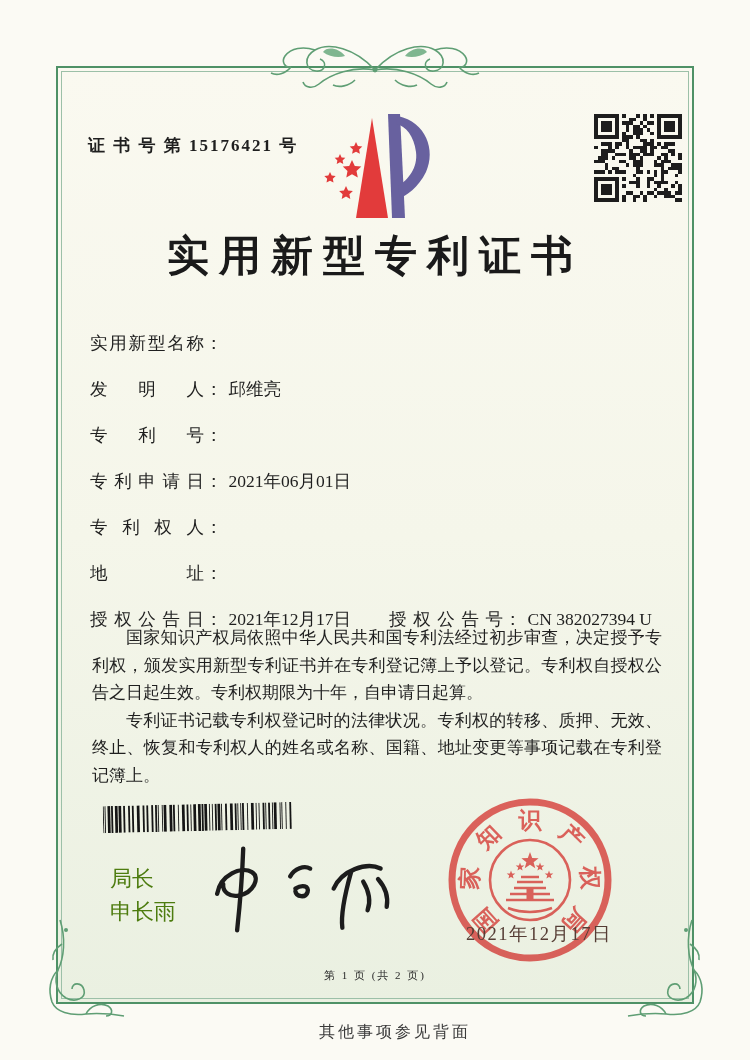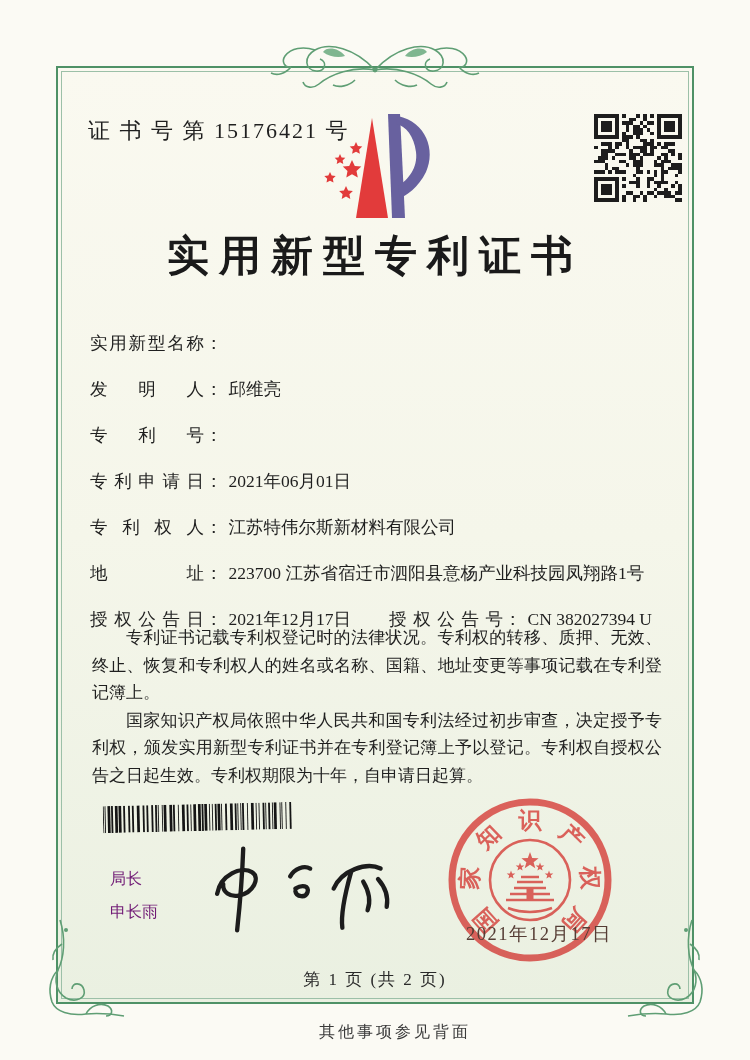--- a/index.html
+++ b/index.html
@@ -19,21 +19,21 @@
   .frame-inner{
     position:absolute;left:3px;top:3px;right:3px;bottom:3px;
     border:1px solid #9cc0a8;
   }
   .ornament{position:absolute;pointer-events:none;}
   #orn-top{left:255px;top:40px;}
   #orn-bl{left:46px;top:918px;}
   #orn-br{left:624px;top:918px;}
   
   .cert-no{
-    position:absolute;left:88px;top:116px;font-size:22px;letter-spacing:2px;color:#1f1f1f;
+    position:absolute;left:88px;top:134px;font-size:17px;letter-spacing:2px;color:#1f1f1f;font-weight:bold;
   }
   .logo{position:absolute;left:312px;top:110px;}
   .qr{position:absolute;left:594px;top:114px;width:88px;height:88px;}
   .title{
     position:absolute;left:0;top:228px;width:750px;text-align:center;
     font-size:42px;font-weight:bold;letter-spacing:10px;color:#1a1a1a;
   }
   
   .fields{position:absolute;left:90px;top:320px;width:580px;}
   .field-row{height:46px;display:flex;align-items:center;font-size:17.5px;}
@@ -50,31 +50,31 @@
     position:absolute;left:92px;top:624px;width:570px;
     font-size:17px;line-height:27.5px;text-align:justify;color:#1f1f1f;
   }
   .paragraphs p{margin:0;text-indent:2em;}
   
   .barcode{
     position:absolute;left:103px;top:804px;width:192px;height:27px;
     transform:rotate(-1.3deg);
   }
   .director{
-    position:absolute;left:110px;top:862px;font-size:16px;line-height:33px;color:#701a75;
+    position:absolute;left:110px;top:862px;font-size:22px;line-height:33px;color:#4d7c0f;
   }
   .signature{position:absolute;left:198px;top:838px;}
   .seal{position:absolute;left:442px;top:792px;mix-blend-mode:multiply;opacity:.88;}
   .seal-date{
     position:absolute;left:466px;top:921px;font-size:18.5px;letter-spacing:1.5px;
     color:#553d35;z-index:5;
   }
   .page-num{
     position:absolute;left:0;top:968px;width:750px;text-align:center;
-    font-size:17px;letter-spacing:2px;color:#2a2a2a;
+    font-size:11px;letter-spacing:2px;color:#2a2a2a;
   }
   .back-note{
     position:absolute;left:0;top:1022px;width:750px;text-align:center;
     font-size:16px;letter-spacing:3px;color:#3a3a3a;margin-left:20px;
   }
 </style>
 </head>
 <body>
 
 <div class="frame">
@@ -480,31 +480,29 @@
     </div>
     <div class="field-row">
       <span class="field-item">
         <span class="flabel">
           <span>专</span>
           <span>利</span>
           <span>权</span>
           <span>人</span>
         </span>
         <span class="fcolon">：</span>
-        <span class="fvalue">江苏特伟尔斯新材料有限公司</span>
       </span>
     </div>
     <div class="field-row">
       <span class="field-item">
         <span class="flabel">
           <span>地</span>
           <span>址</span>
         </span>
         <span class="fcolon">：</span>
-        <span class="fvalue">223700 江苏省宿迁市泗阳县意杨产业科技园凤翔路1号</span>
       </span>
     </div>
     <div class="field-row">
       <span class="field-item">
         <span class="flabel">
           <span>授</span>
           <span>权</span>
           <span>公</span>
           <span>告</span>
           <span>日</span>
@@ -520,22 +518,22 @@
           <span>告</span>
           <span>号</span>
         </span>
         <span class="fcolon">：</span>
         <span class="fvalue">CN 382027394 U</span>
       </span>
     </div>
   </div>
 
 <div class="paragraphs">
+    <p>国家知识产权局依照中华人民共和国专利法经过初步审查，决定授予专利权，颁发实用新型专利证书并在专利登记簿上予以登记。专利权自授权公告之日起生效。专利权期限为十年，自申请日起算。</p>
     <p>专利证书记载专利权登记时的法律状况。专利权的转移、质押、无效、终止、恢复和专利权人的姓名或名称、国籍、地址变更等事项记载在专利登记簿上。</p>
-    <p>国家知识产权局依照中华人民共和国专利法经过初步审查，决定授予专利权，颁发实用新型专利证书并在专利登记簿上予以登记。专利权自授权公告之日起生效。专利权期限为十年，自申请日起算。</p>
   </div>
 
 <svg class="barcode" viewBox="0 0 192 27" preserveAspectRatio="none">
     <g fill="#151515">
       <rect x="0.0" y="0" width="0.9" height="27"></rect>
       <rect x="1.8" y="0" width="0.9" height="27"></rect>
       <rect x="4.7" y="0" width="2.7" height="27"></rect>
       <rect x="8.3" y="0" width="1.8" height="27"></rect>
       <rect x="12.1" y="0" width="2.7" height="27"></rect>
       <rect x="15.7" y="0" width="2.7" height="27"></rect>

